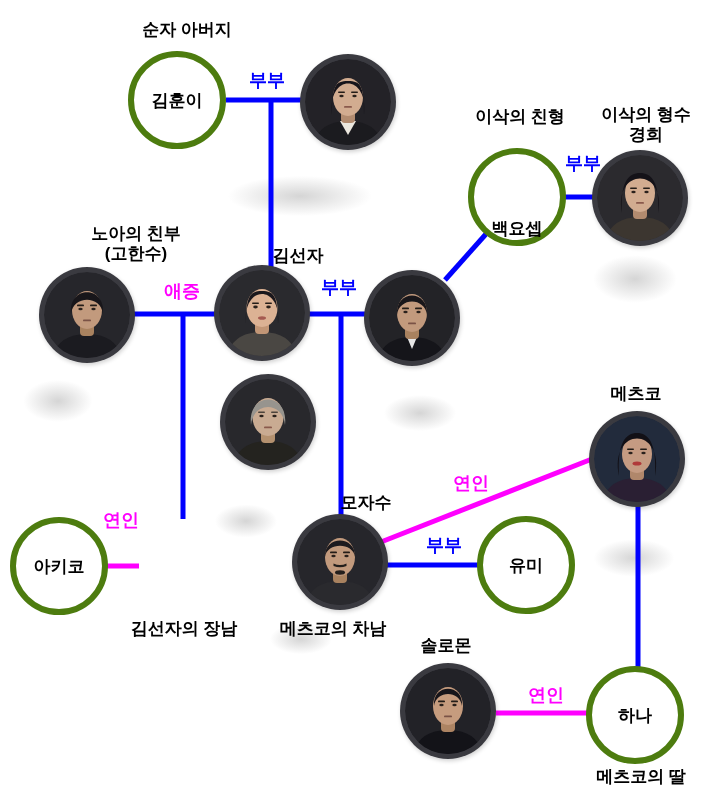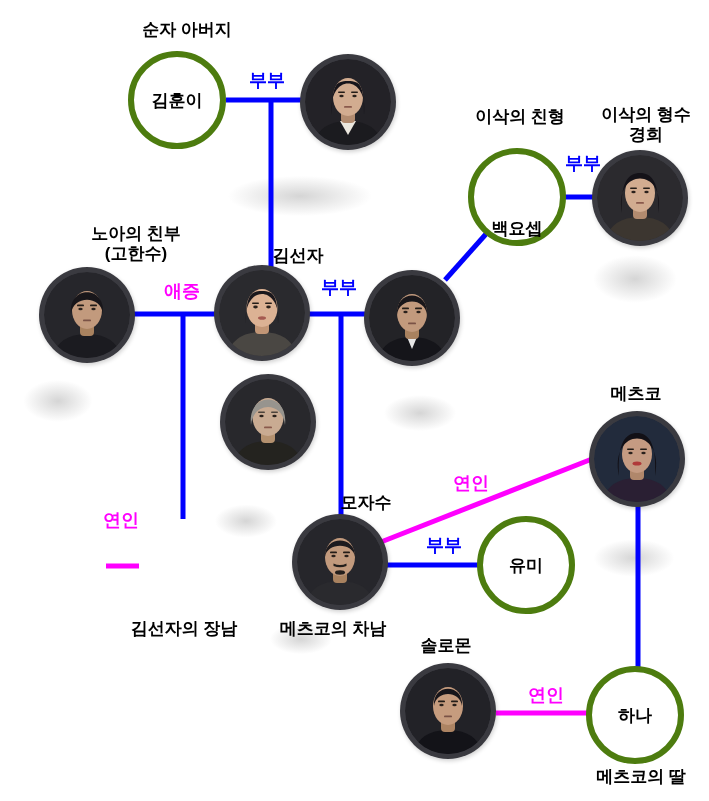--- a/index.html
+++ b/index.html
@@ -152,20 +152,23 @@
   <div class="rel magenta" style="left:471px; top:474px;">연인</div>
   <div class="rel blue" style="left:444px; top:536px;">부부</div>
   <div class="rel magenta" style="left:546px; top:686px;">연인</div>
 
   <div class="circle-node" style="left:128px; top:51px;">
     <span>김훈이</span>
   </div>
   <div class="circle-node" style="left:468px; top:148px;align-items:flex-end;">
     <span>백요셉</span>
   </div>
+  <div class="circle-node" style="left:10px; top:517px;">
+    <span>아키코</span>
+  </div>
   <div class="circle-node" style="left:477px; top:516px;">
     <span>유미</span>
   </div>
   <div class="circle-node" style="left:586px; top:666px;">
     <span>하나</span>
   </div>
 
   <div class="photo-node" style="left:300px; top:54px;">
     <div class="photo-inner">
       <svg viewBox="0 0 86 86">

